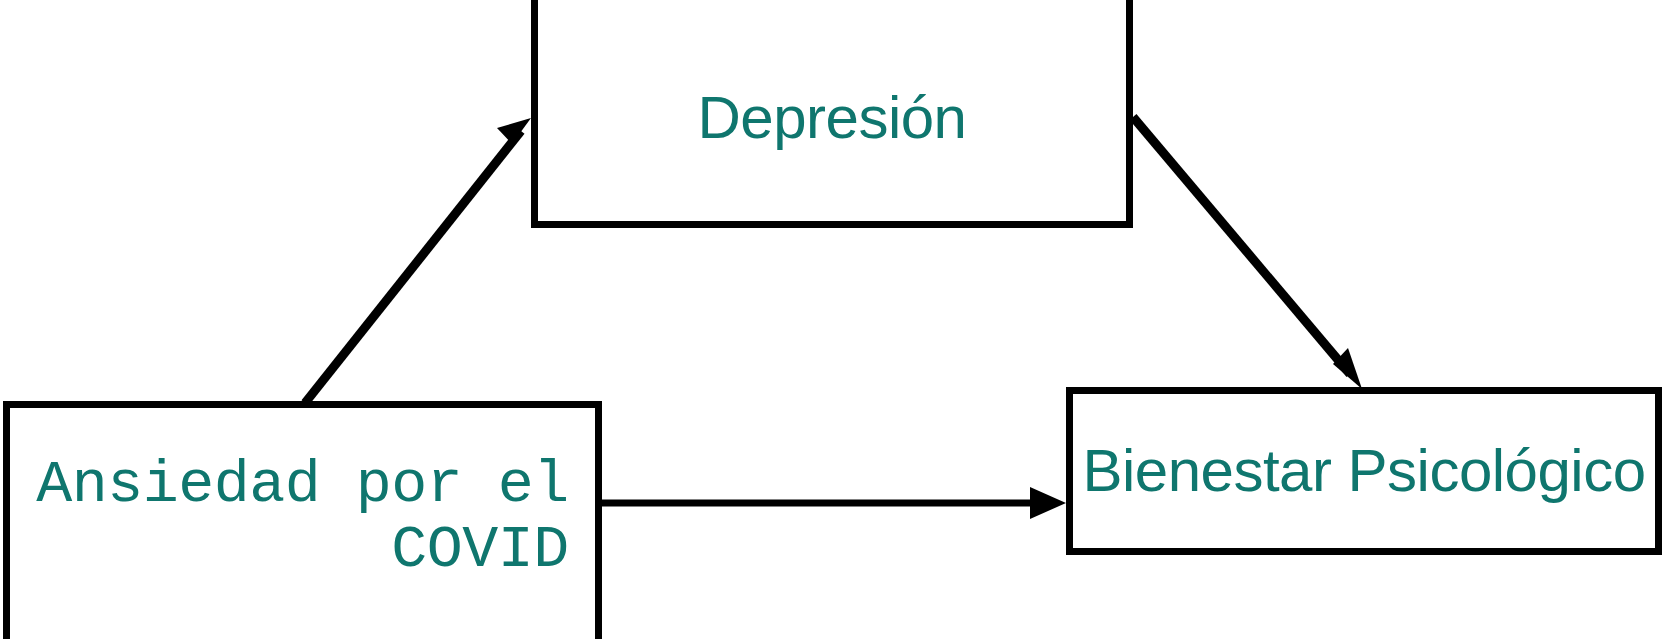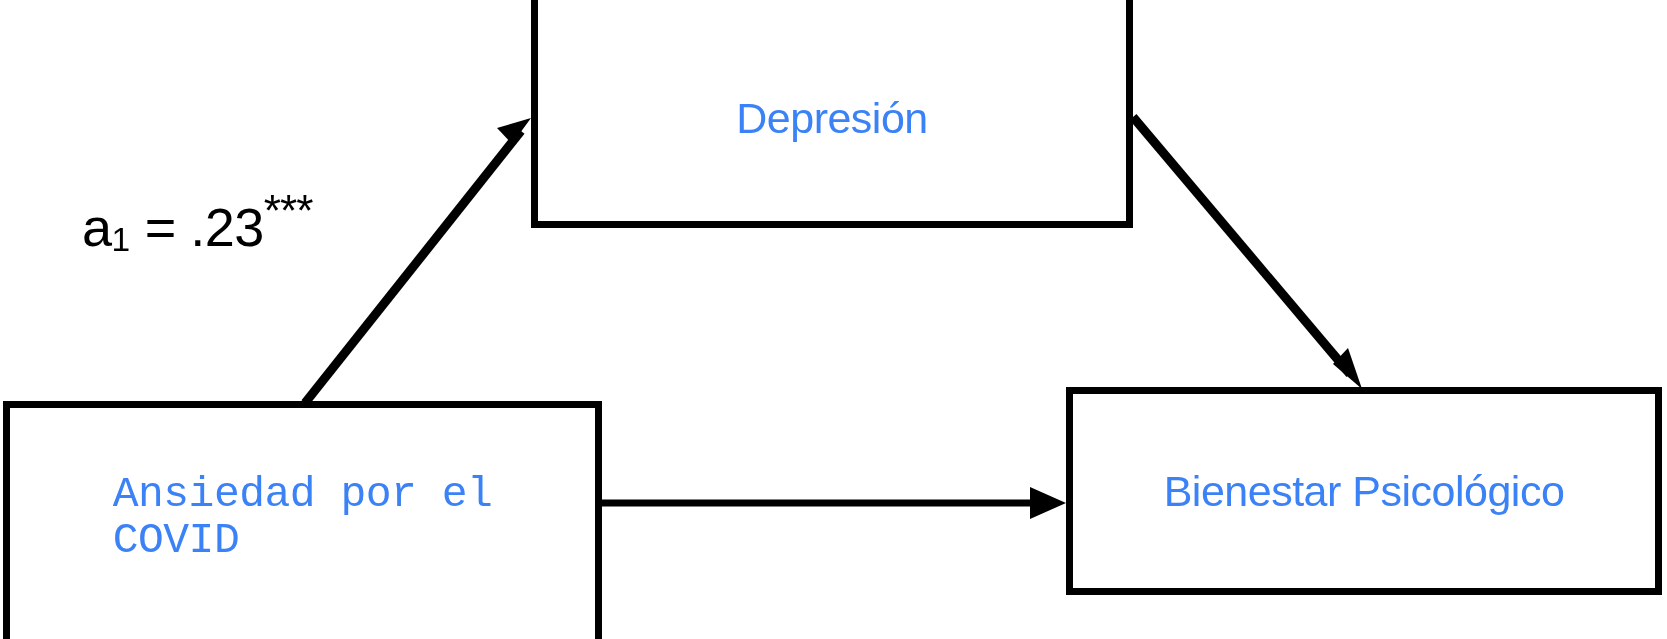--- a/index.html
+++ b/index.html
@@ -29,24 +29,24 @@
     box-sizing: border-box;
     background: #ffffff;
     border: 7px solid #000000;
     display: flex;
     align-items: center;
     justify-content: center;
     z-index: 3;
   }
   .node-label {
     font-family: "Liberation Sans", sans-serif;
-    font-size: 43px;
+    font-size: 60px;
     line-height: 1.08;
-    color: #3b82f6;
-    text-align: left;
+    color: #0f766e;
+    text-align: right;
     white-space: pre-line;
     letter-spacing: -0.5px;
   }
   #node-depresion {
     left: 531px;
     top: -10px;
     width: 602px;
     height: 238px;
   }
   #node-depresion .node-label {
@@ -59,21 +59,21 @@
     height: 248px;
   }
   #node-ansiedad .node-label {
     padding-bottom: 14px;
     font-family: Liberation Mono, monospace;
   }
   #node-bienestar {
     left: 1066px;
     top: 387px;
     width: 596px;
-    height: 208px;
+    height: 168px;
   }
   .edge-label {
     position: absolute;
     font-family: "Liberation Sans", sans-serif;
     font-size: 54px;
     color: #000000;
     white-space: nowrap;
     z-index: 4;
     letter-spacing: -0.5px;
   }
@@ -124,19 +124,16 @@
 
   <div class="node-box" id="node-ansiedad">
     <span class="node-label">Ansiedad por el
 COVID</span>
   </div>
 
   <div class="node-box" id="node-bienestar">
     <span class="node-label">Bienestar Psicológico</span>
   </div>
 
-  <div class="edge-label" id="label-a1">
-    <span>a</span><sub>1</sub><span> = </span><span>.23</span><sup class="stars">***</sup>
-  </div>
 
 
 
 </div>
 
 </body></html>

